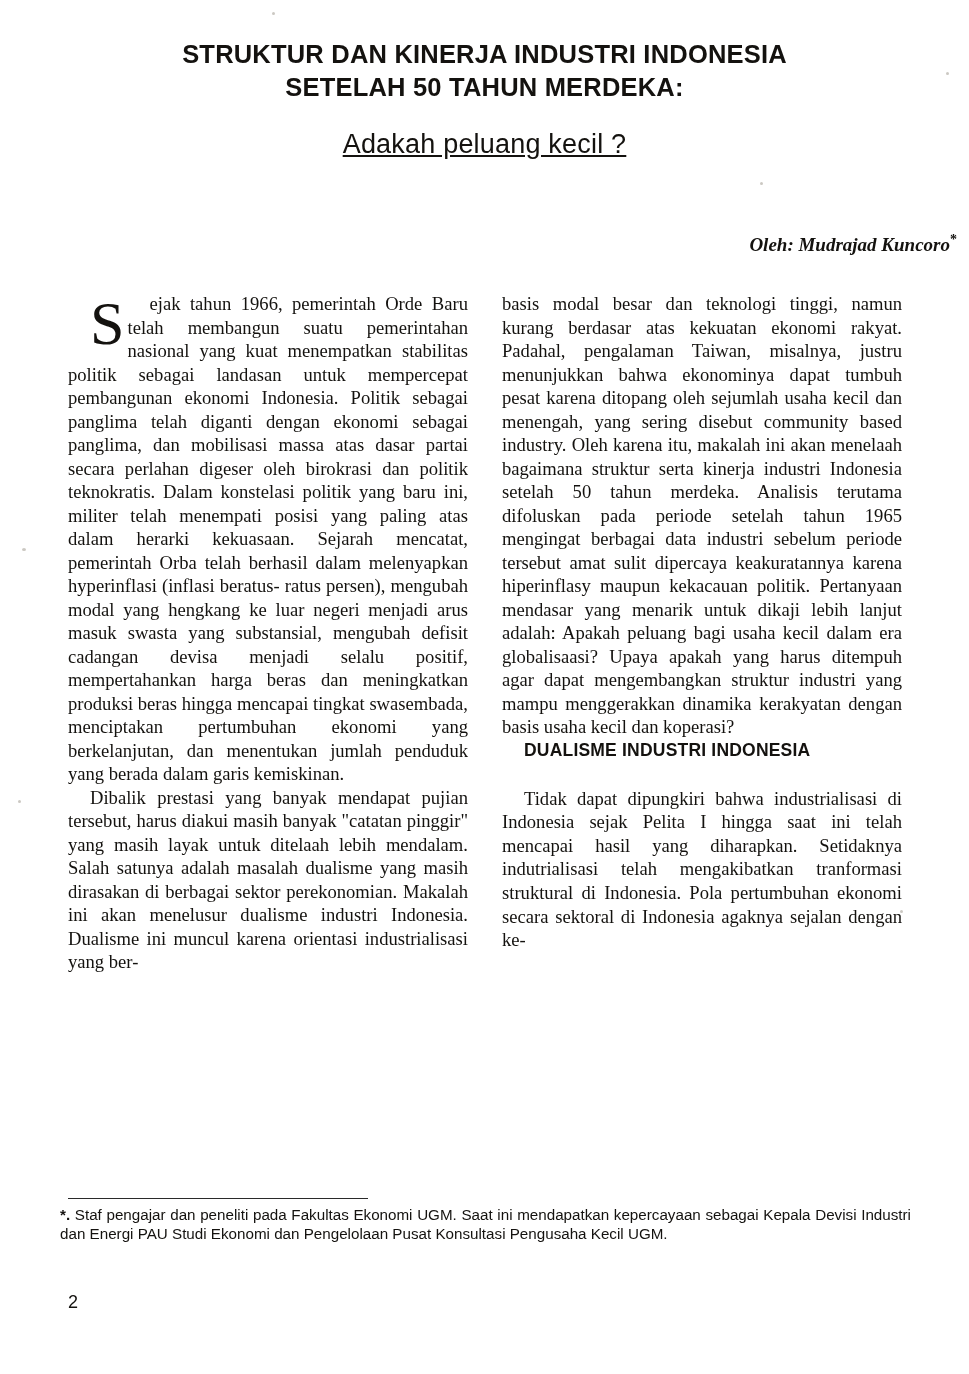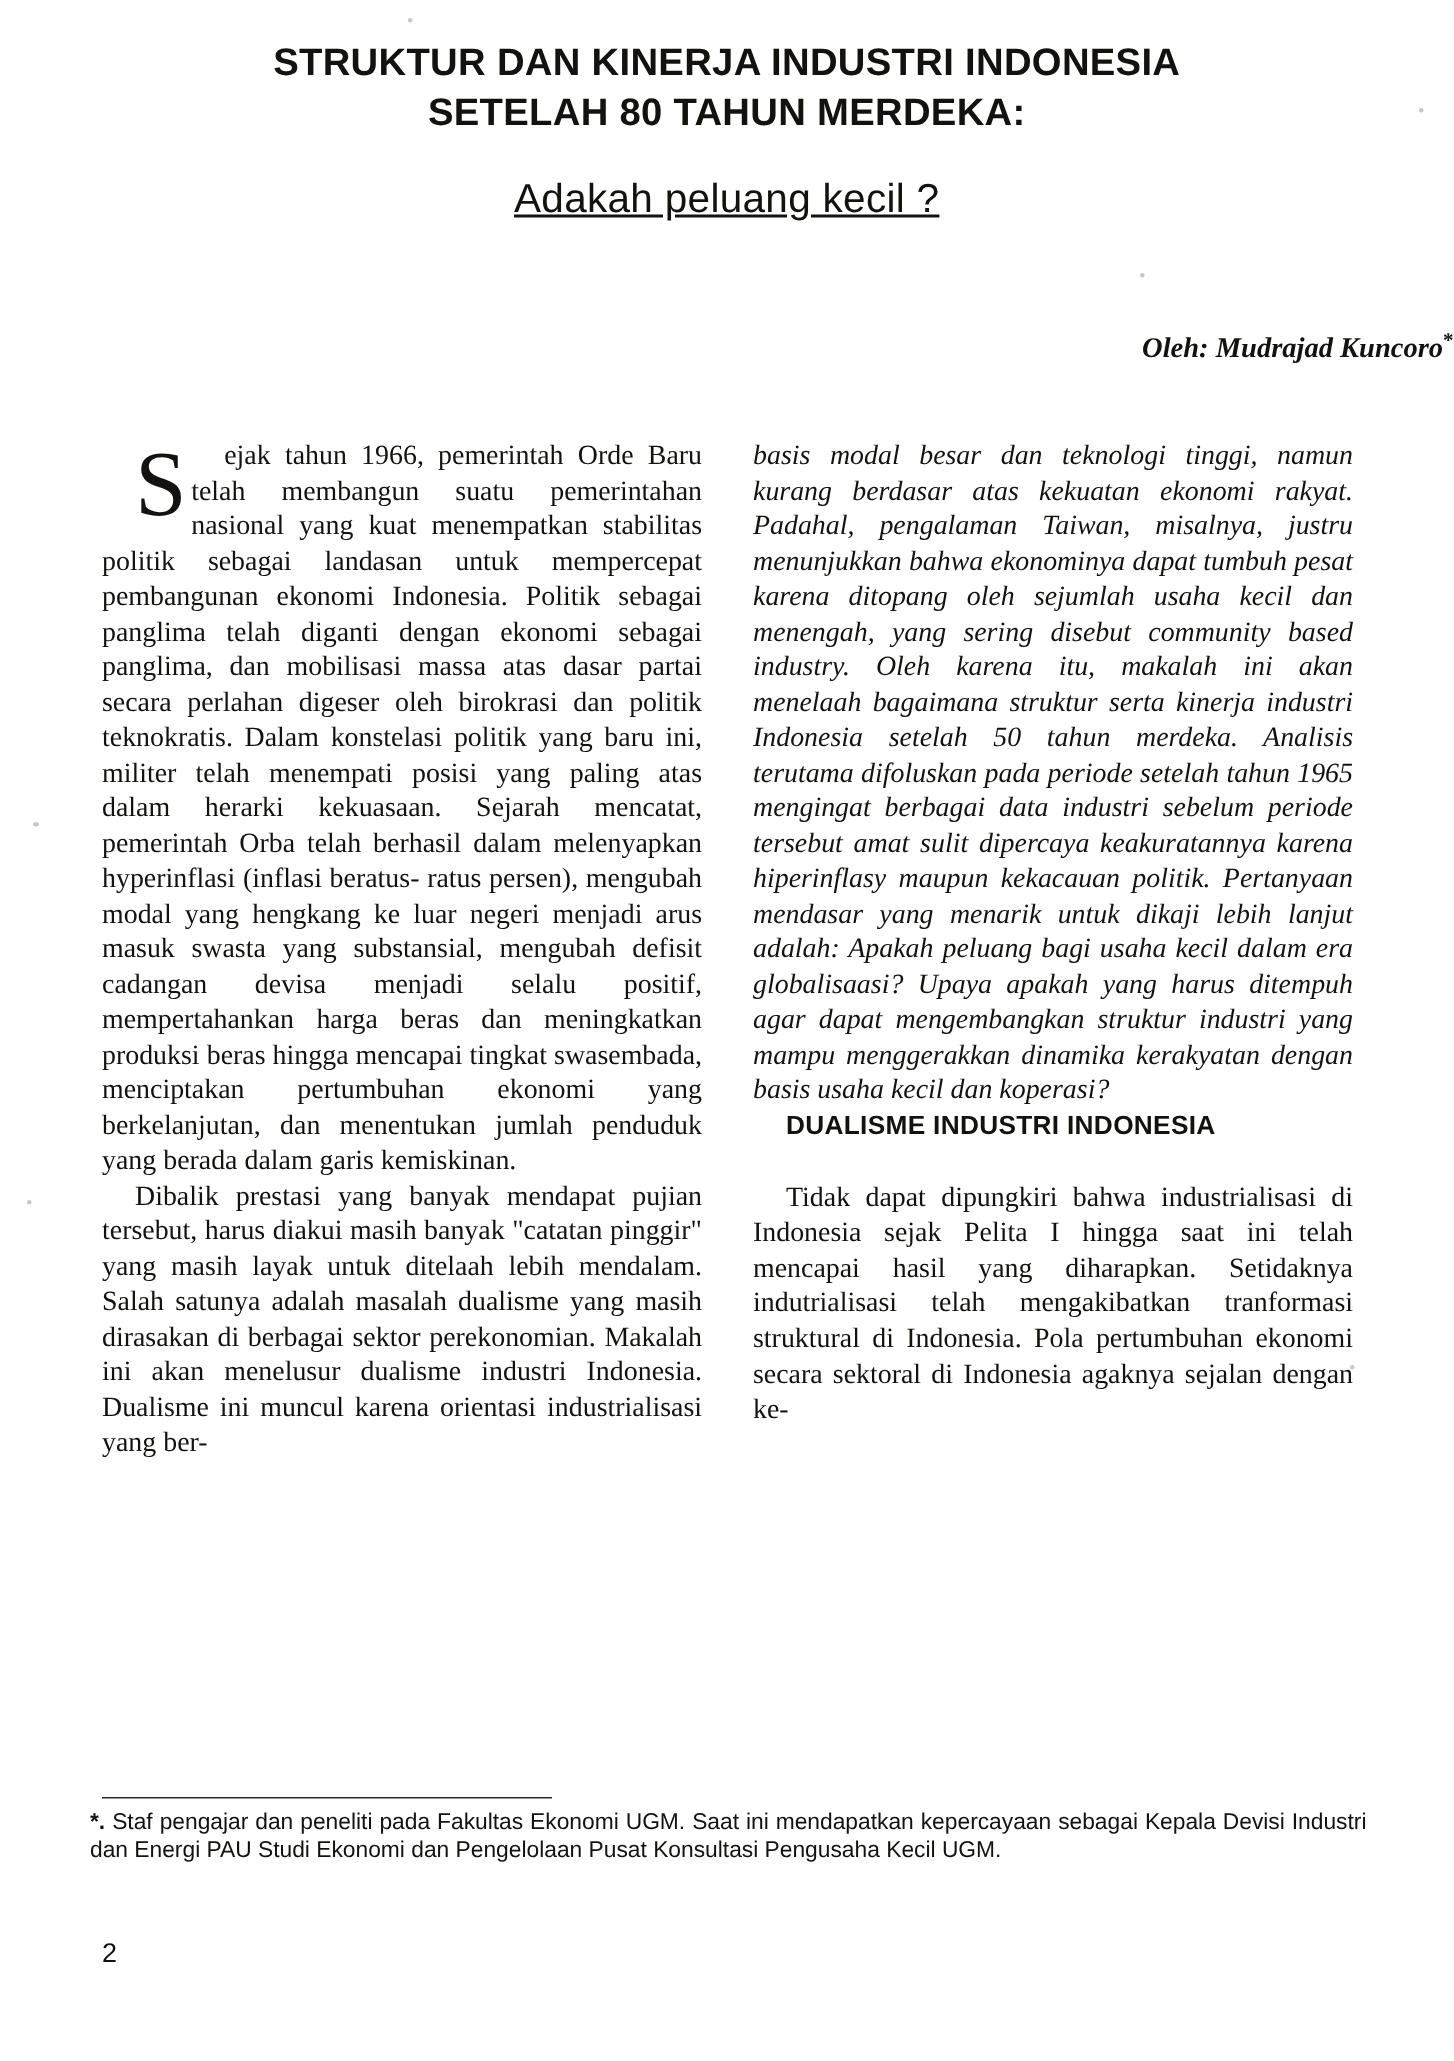--- a/index.html
+++ b/index.html
@@ -11,21 +11,21 @@
     width: 969px;
     height: 1374px;
     position: relative;
     font-family: "Liberation Serif", serif;
     color: #14120f;
     overflow: hidden;
   }
   .page {
     position: absolute;
     inset: 0;
-    padding: 0;
+    padding: 12px;
   }
   
   .speck {
     position: absolute;
     background: #b9b5ad;
     border-radius: 50%;
     opacity: .75;
   }
 
   .title-block {
@@ -76,21 +76,21 @@
     font-size: 18.6px;
     line-height: 1.265;
     text-align: justify;
     text-justify: inter-word;
     hyphens: manual;
   }
   .col p {
     margin: 0;
     text-indent: 22px;
   }
-  .col p.noindent { text-indent: 0; font-style: italic; }
+  .col p.noindent { text-indent: 0; }
   .col p + p { margin-top: 0px; }
 
   .dropcap-para {
     text-indent: 0;
     position: relative;
   }
   .dropcap {
     float: left;
     font-family: "Liberation Serif", serif;
     font-size: 62px;
@@ -143,21 +143,21 @@
   <div class="speck" style="left:272px;top:12px;width:3px;height:3px;"></div>
   <div class="speck" style="left:946px;top:72px;width:3px;height:3px;"></div>
   <div class="speck" style="left:22px;top:548px;width:4px;height:3px;"></div>
   <div class="speck" style="left:18px;top:800px;width:3px;height:3px;"></div>
   <div class="speck" style="left:760px;top:182px;width:3px;height:3px;"></div>
   <div class="speck" style="left:900px;top:910px;width:3px;height:3px;"></div>
 
   <div class="title-block">
     <h1 class="title-main">
       <span>STRUKTUR DAN KINERJA INDUSTRI INDONESIA</span><br>
-      <span>SETELAH 80 TAHUN MERDEKA:</span>
+      <span>SETELAH 50 TAHUN MERDEKA:</span>
     </h1>
     <div class="title-sub">Adakah peluang kecil ?</div>
     <div class="byline">
       <span>Oleh: Mudrajad Kuncoro</span><span class="star">*</span>
     </div>
   </div>
 
   <div class="columns">
 
     <div class="col">

